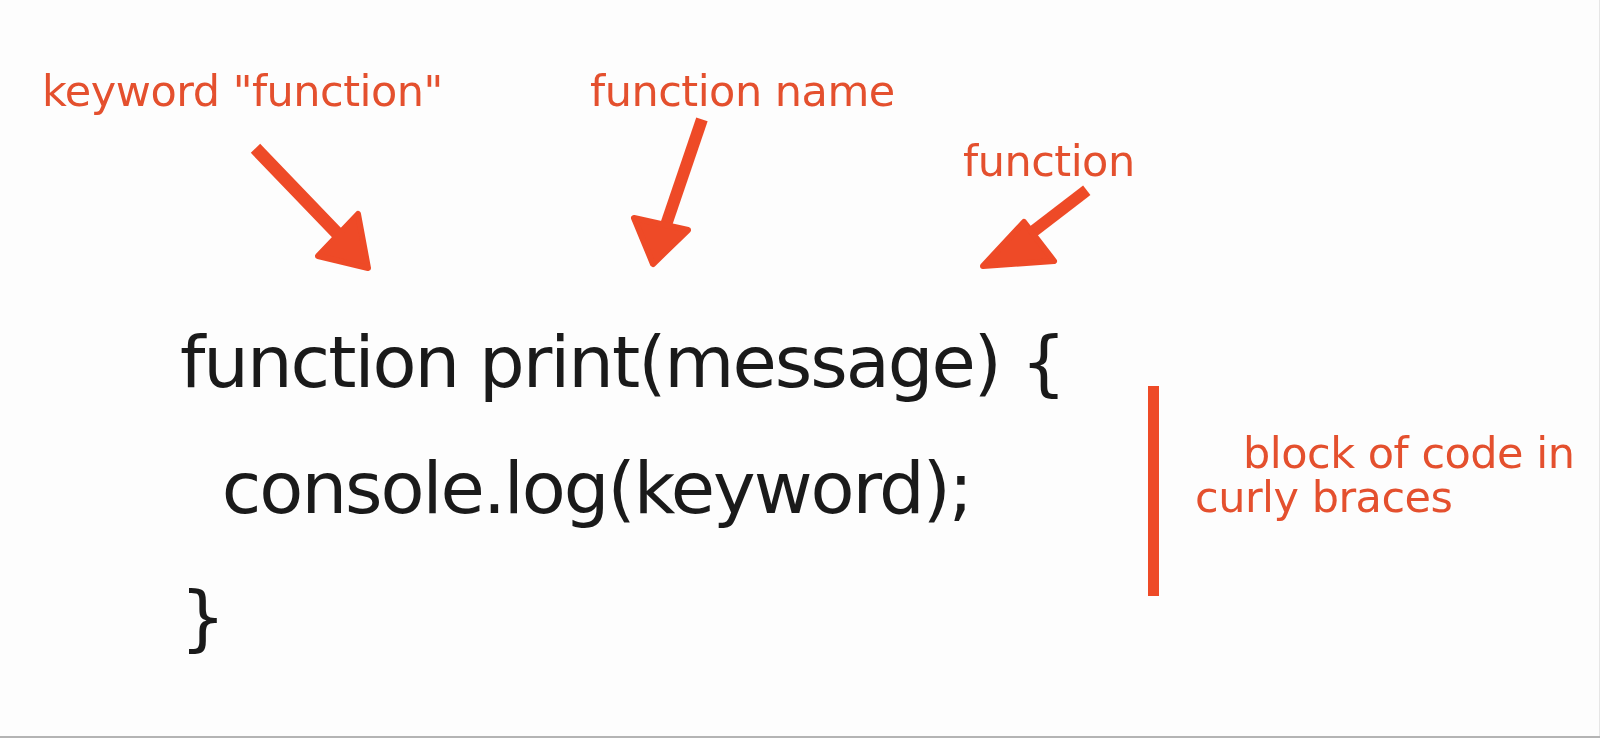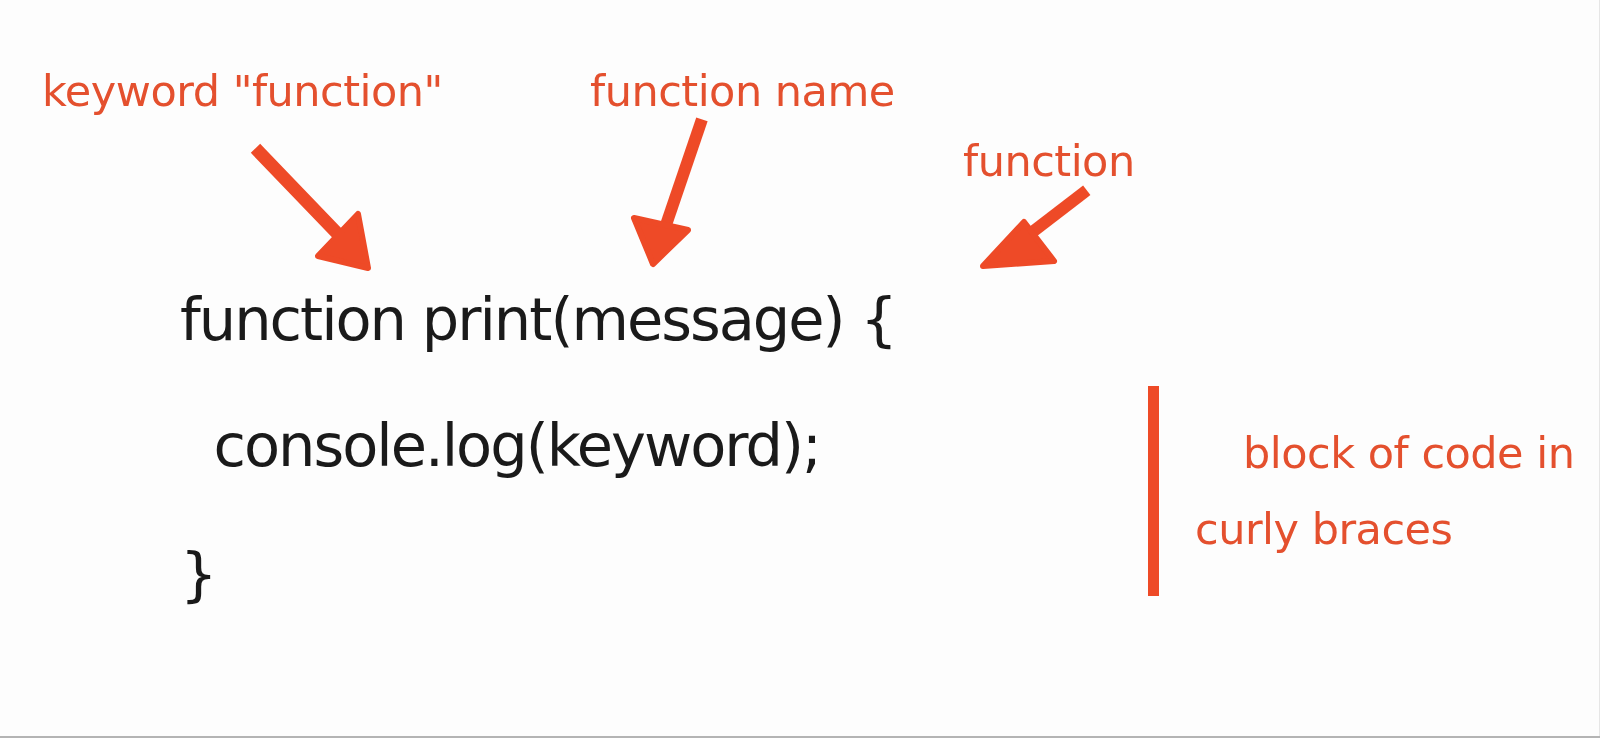--- a/index.html
+++ b/index.html
@@ -6,22 +6,22 @@
     body {
       width: 1600px; height: 738px; position: relative; overflow: hidden;
       background: #fdfdfd;
       font-family: "DejaVu Sans", sans-serif;
     }
     .label {
       position: absolute; color: #e4502e; font-size: 43px; line-height: 1;
       white-space: nowrap; letter-spacing: -0.5px;
     }
     .code {
-      position: absolute; color: #1a1a1a; font-size: 59px; line-height: 1;
-      white-space: pre; letter-spacing: -2px;
+      position: absolute; color: #1a1a1a; font-size: 72px; line-height: 1;
+      white-space: pre; letter-spacing: -2px; margin-top: 36px;
     }
     .arrows { position: absolute; left: 0; top: 0; }
     .bar {
       position: absolute; background: #ee4a27;
     }
     .bottom-line {
       position: absolute; left: 0; bottom: 0; width: 1600px; height: 2px; background: #b4b4b4;
     }
     .right-line {
       position: absolute; right: 0; top: 0; width: 1px; height: 738px; background: #e6e6e6;
@@ -49,16 +49,16 @@
   </g>
 </svg>
 
 <div class="code" style="left:180px; top:290px;">function print(message) {</div>
 <div class="code" style="left:180px; top:416px;">  console.log(keyword);</div>
 <div class="code" style="left:180px; top:545px;">}</div>
 
 <div class="bar" style="left:1148px; top:386px; width:11px; height:210px;"></div>
 
 <div class="label" style="left:1195px; top:432px;margin-left:48px;">block of code in</div>
-<div class="label" style="left:1195px; top:508px;text-align:center;">curly braces</div>
+<div class="label" style="left:1195px; top:476px;text-align:center;">curly braces</div>
 
 <div class="right-line"></div>
 <div class="bottom-line"></div>
 
 </body></html>

